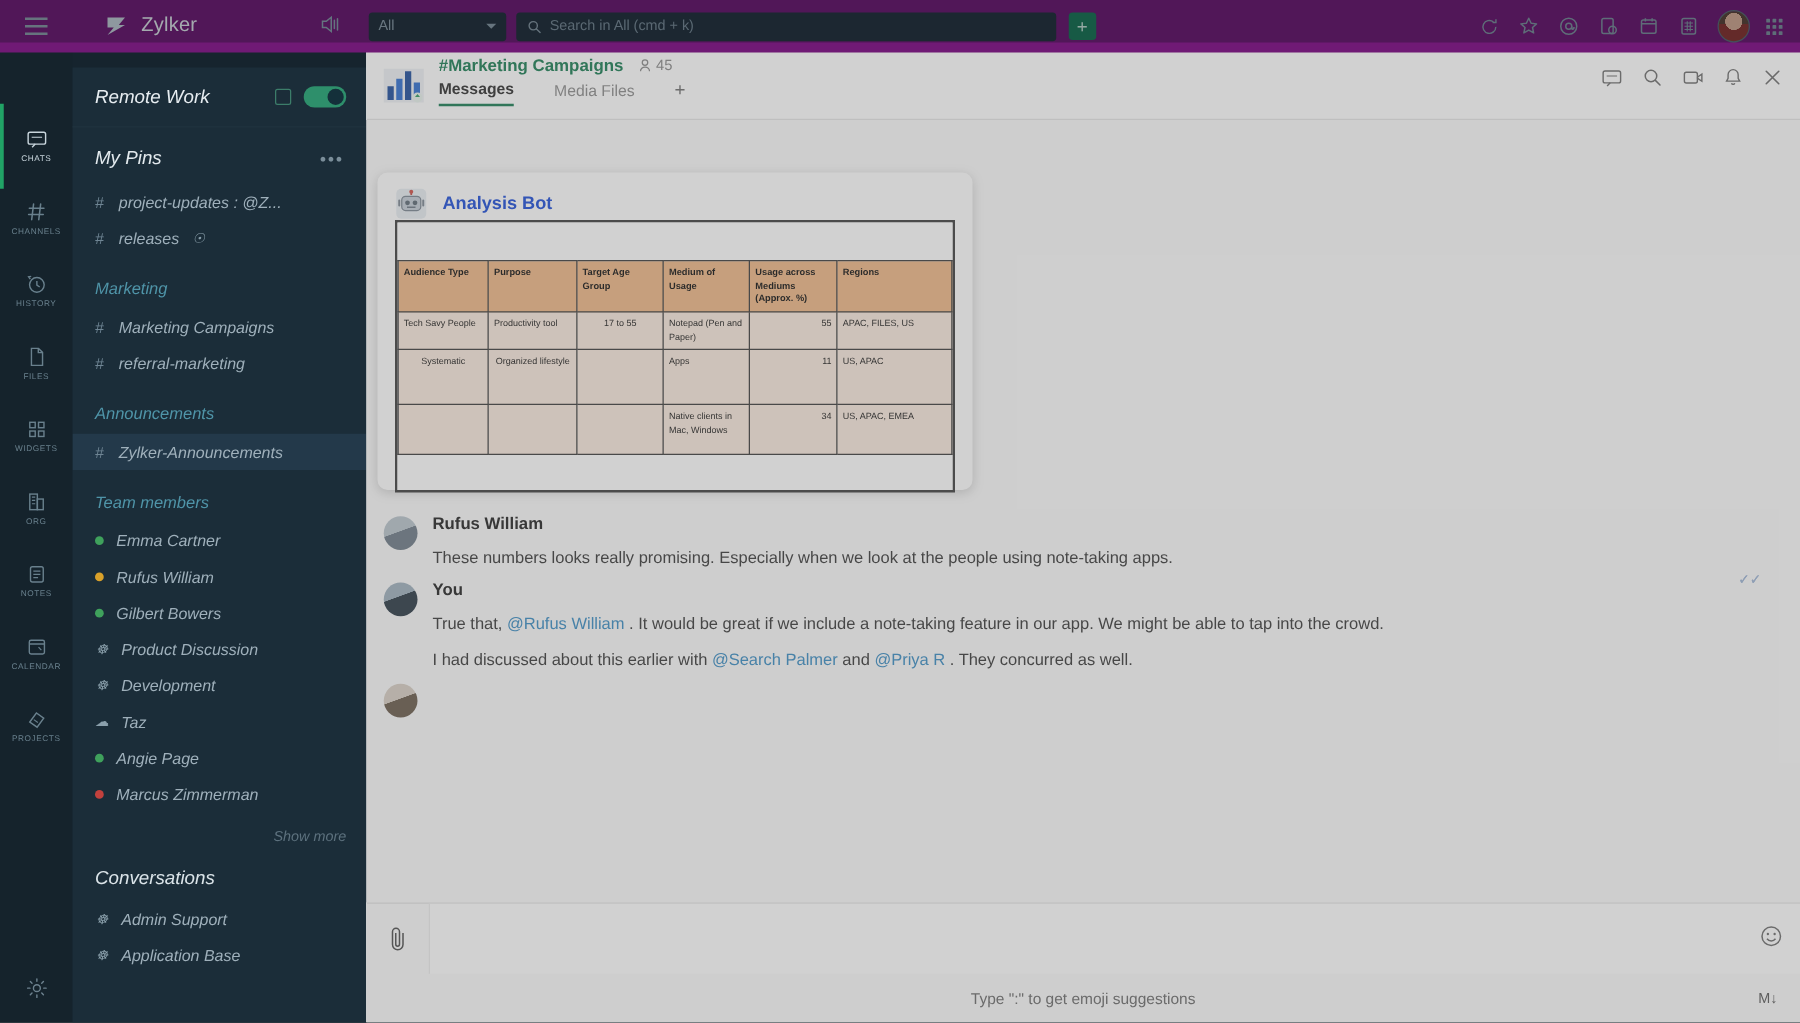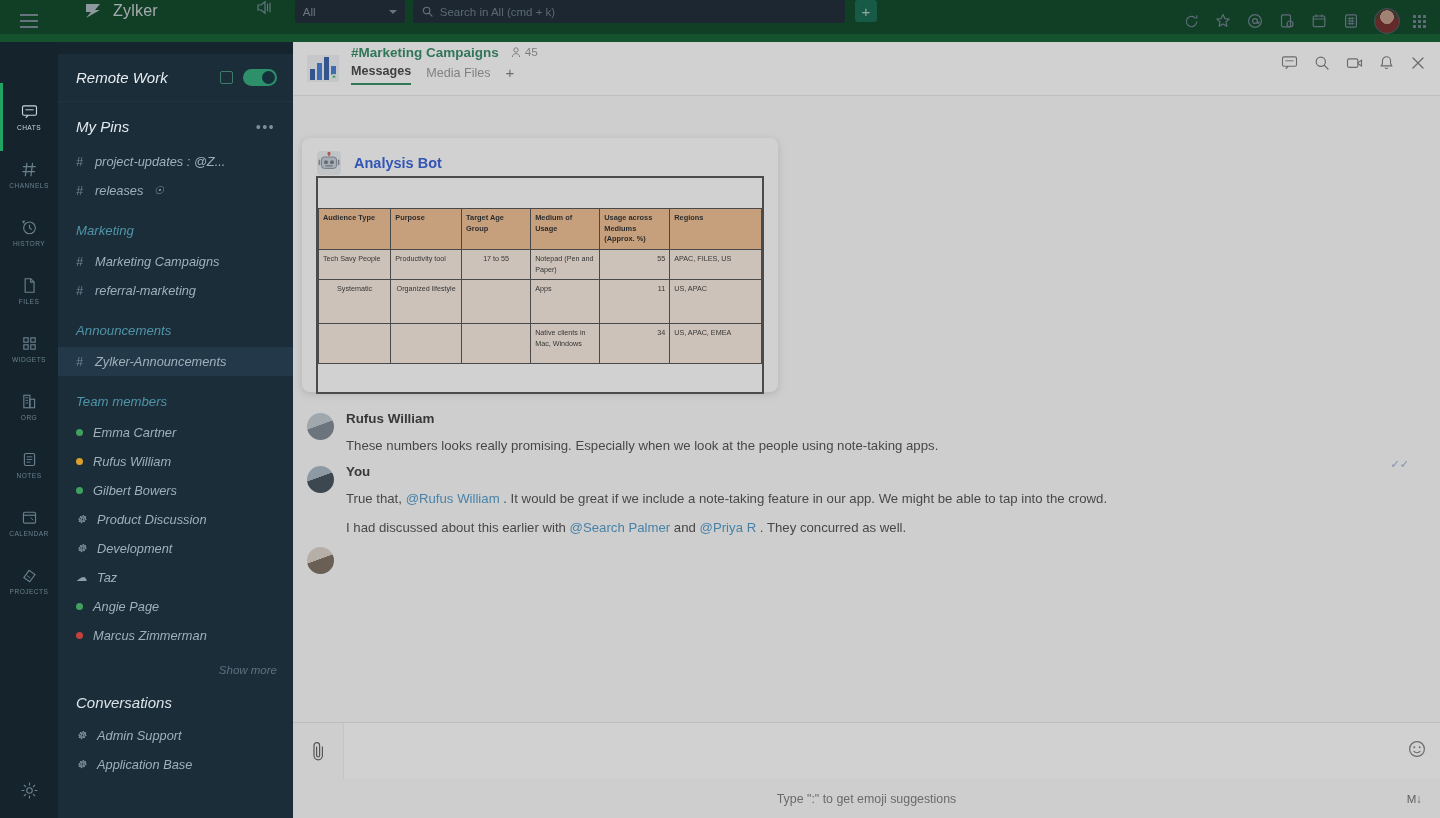--- a/index.html
+++ b/index.html
@@ -7,21 +7,21 @@
     width: 1440px; height: 818px;
     font-family: "Liberation Sans", sans-serif;
     overflow: hidden;
     background: #111c24;
   }
   #root { position: relative; width: 1440px; height: 818px; background: #16242e; }
 
   
   .topbar {
     position: absolute; top: 0; left: 0; width: 1440px; height: 42px;
-    background: #14532d; display: flex; align-items: flex-start; z-index: 5;
+    background: #701a75; display: flex; align-items: center; z-index: 5;
   }
   .hamburger { width: 58px; height: 42px; display: flex; align-items: center; justify-content: center; }
   .hamburger span { display:block; width: 18px; height: 2px; background: #8fa0ab; position: relative; }
   .hamburger span:before, .hamburger span:after {
     content:""; position:absolute; left:0; width:18px; height:2px; background:#8fa0ab;
   }
   .hamburger span:before { top:-6px; } .hamburger span:after { top:6px; }
 
   .brand { display:flex; align-items:center; gap:9px; margin-left: 24px; }
   .brand-logo {
@@ -112,21 +112,21 @@
   }
   .panel-head {
     height: 62px; background:#fff; border-bottom:1px solid #e6e6e6;
     display:flex; align-items:center; padding: 0 14px 0 12px;
   }
   .ch-icon { width:36px;height:36px; display:flex;align-items:flex-end; justify-content:center; }
   .ch-meta { margin-left: 10px; }
   .ch-title-row { display:flex; align-items:center; gap:12px; }
   .ch-name { color:#1a7d53; font-size: 13.5px; font-weight:bold; }
   .ch-members { color:#8a8a8a; font-size:11.8px; display:flex; align-items:center; gap:4px; }
-  .tabs { display:flex; align-items:flex-end; gap:15px; margin-top: 4px; }
+  .tabs { display:flex; align-items:flex-end; gap:32px; margin-top: 4px; }
   .tab { font-size: 12.6px; color:#8d8d8d; padding-bottom: 5px; }
   .tab.active { color:#2f2f2f; font-weight:bold; border-bottom: 2px solid #1a7d53; }
   .tab-plus { color:#6f6f6f; font-size: 15px; padding-bottom:4px;}
   .head-actions { margin-left:auto; display:flex; align-items:center; gap: 16px; color:#6e6e6e; }
 
   
   .bot-card {
     position:absolute; left: 9px; top: 104px; width: 476px; height: 254px;
     background:#fff; border-radius: 8px; box-shadow: 0 2px 9px rgba(0,0,0,.17);
     padding: 12px 14px;

